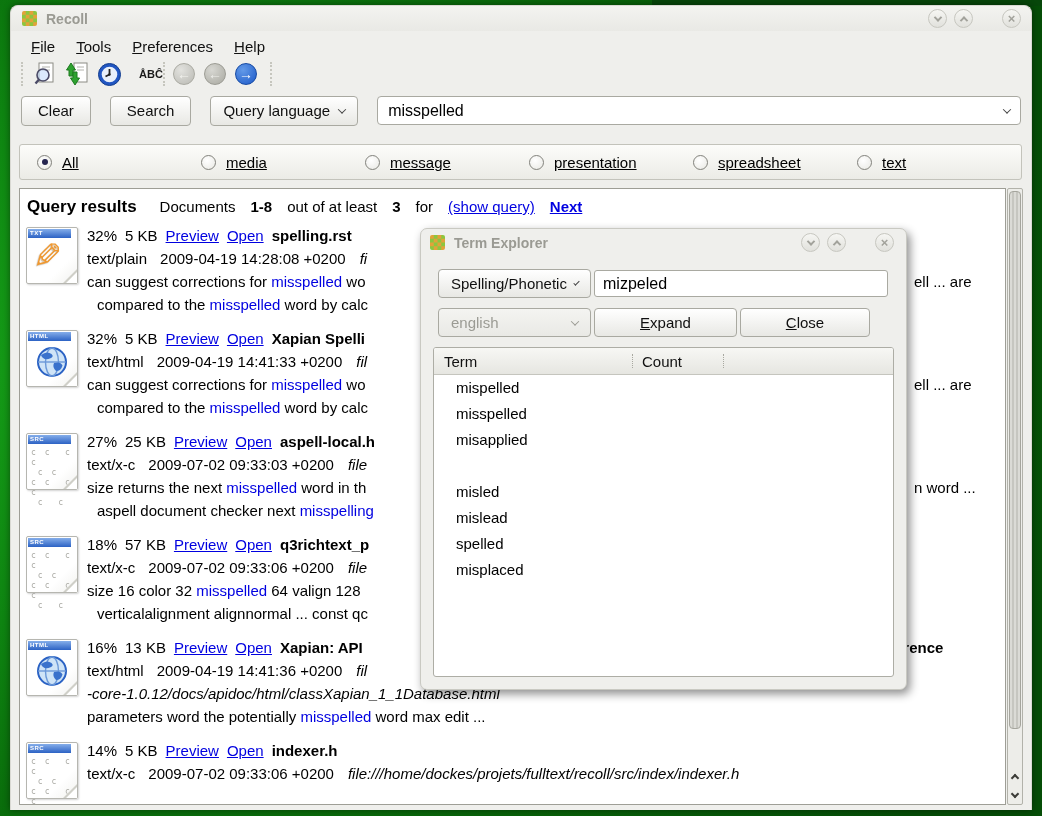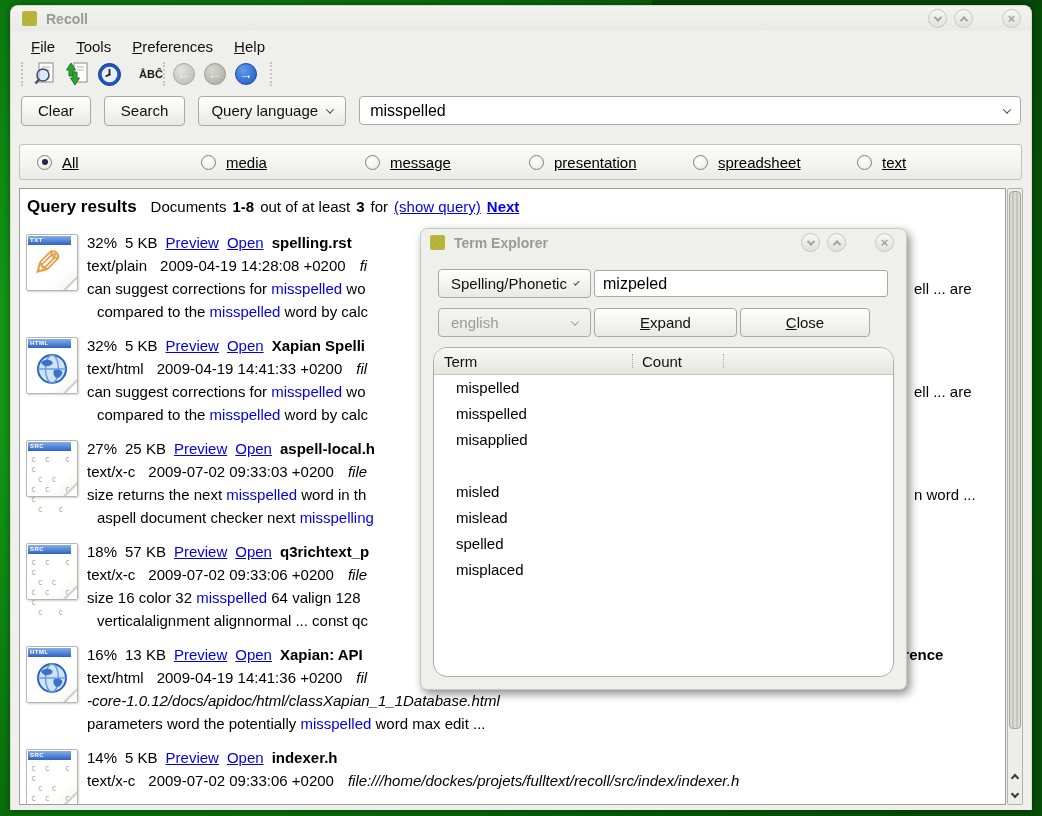--- a/index.html
+++ b/index.html
@@ -41,21 +41,21 @@
   .tb-handle { width:3px; height:24px; border-left:2px dotted #c6c6be; margin:0 7px 0 4px; }
   .tb-icon { width:28px; height:27px; display:flex; align-items:center; justify-content:center; margin-right:4px; }
   .spell-glyph { font-size:11px; font-weight:bold; color:#1a1a1a; letter-spacing:0;margin-left:20px; }
   .nav-btn { width:22px; height:22px; border-radius:50%; margin-right:9px;
     display:flex; align-items:center; justify-content:center;
     color:#fff; font-size:14px; font-weight:bold; line-height:1; }
   .nav-dis1 { background:radial-gradient(circle at 35% 30%, #e2e2de, #b9b9b3); border:1px solid #aaaaa2; color:#f2f2ee; }
   .nav-dis2 { background:radial-gradient(circle at 35% 30%, #d7d7d2, #a9a9a1); border:1px solid #9c9c94; color:#eeeeea; }
   .nav-fwd  { background:radial-gradient(circle at 35% 30%, #639ae8, #1c59c8); border:1px solid #164aa4; }
 
-  .search-row { display:flex; align-items:center; padding:3px 10px 8px 10px; height:38px; gap:13px; }
+  .search-row { display:flex; align-items:center; padding:3px 10px 8px 10px; height:38px; gap:19px; }
   .btn {
     background:linear-gradient(#ffffff,#e8e8e4); border:1px solid #a9a9a1; border-radius:4px;
     height:30px; padding:0 16px; font-size:15px; color:#101010;
     display:flex; align-items:center; justify-content:center; cursor:pointer;
   }
   .combo-btn { gap:9px; padding:0 12px; }
   .cchv { display:inline-block; width:6px; height:6px; border-right:1.8px solid #444; border-bottom:1.8px solid #444; transform:rotate(45deg) translate(-1px,-1px); }
   .search-combo { flex:1; height:29px; background:#fff; border:1px solid #a9a9a1; border-radius:4px;
     display:flex; align-items:center; padding:0 10px; font-size:16px; color:#000; }
   .search-combo .cchv { margin-left:auto; }
@@ -64,21 +64,21 @@
     background:linear-gradient(#fcfcfa,#ebebe6); display:flex; align-items:center; }
   .filter-item { width:165px; display:flex; align-items:center; gap:10px; font-size:15px; color:#000; cursor:pointer;text-decoration:underline; }
   .filter-item:first-child { margin-left:17px; }
   .radio { width:15px; height:15px; border-radius:50%; border:1px solid #82827c; flex:0 0 15px;
     background:radial-gradient(circle at 40% 35%, #ffffff, #e8e8e3); position:relative; }
   .radio.checked::after { content:""; position:absolute; left:3.5px; top:3.5px; width:6px; height:6px; border-radius:50%; background:#24244e; }
 
   .results-area { margin:8px 8px 0 8px; height:617px; display:flex; }
   .results-panel { flex:1; background:#fff; border:1px solid #9e9e96; overflow:hidden; position:relative;
     padding:8px 0 0 6px; font-size:15px; }
-  .qr-header { display:flex; align-items:baseline; gap:6px; margin:0 0 14px 1px; white-space:nowrap; }
+  .qr-header { display:flex; align-items:baseline; gap:15px; margin:0 0 7px 1px; white-space:nowrap; }
   .qr-title { font-size:17px; font-weight:bold; color:#000; margin-right:8px; }
   a { color:#0000e0; text-decoration:underline; cursor:pointer; }
   .bold { font-weight:bold; }
 
   .result-row { display:flex; margin-bottom:11px; }
   .doc-icon { width:52px; height:57px; margin:3px 9px 0 0; position:relative; flex:0 0 52px;
     background:linear-gradient(135deg,#ffffff 70%,#f1f1ee); border:1px solid #b6b6b0; border-radius:2px;
     box-shadow:1px 1px 2px rgba(0,0,0,.18); }
   .doc-strip { position:absolute; top:1px; left:1px; right:6px; height:9px;
     background:linear-gradient(#85aeea,#2c62c4); color:#fff; font-size:6px; font-weight:bold;
@@ -124,21 +124,21 @@
   .row1 { top:40px; }
   .row2 { top:79px; }
   .sel { width:153px; justify-content:space-between; gap:8px; padding:0 12px; height:29px; }
   .sel.disabled { color:#9b9b94; background:linear-gradient(#f4f4f1,#e9e9e5); }
   .sel.disabled .cchv { border-color:#9b9b94; }
   .term-input { flex:1; height:27px; margin-top:1px; background:#fff; border:1px solid #a9a9a1; border-radius:3px;
     font-size:16px; padding:0 8px; font-family:"Liberation Sans",sans-serif; color:#000; outline:none; }
   .dlg-btn { width:143px; height:29px; }
   .dlg-btn.close2 { width:130px; }
   .dlg-table { position:absolute; left:12px; top:118px; width:461px; height:330px;
-    background:#fff; border:1px solid #adada5; border-radius:14px; overflow:hidden; }
+    background:#fff; border:1px solid #adada5; border-radius:3px; overflow:hidden; }
   .th-row { height:27px; background:linear-gradient(#f7f7f4,#e6e6e1); border-bottom:1px solid #c5c5be;
     display:flex; align-items:center; font-size:15px; color:#111; }
   .th-term { padding-left:10px; width:198px; }
   .th-sep { width:1px; height:14px; border-left:1px dotted #a8a8a0; }
   .th-count { padding-left:9px; width:90px; }
   .trow { height:26px; line-height:26px; font-size:15px; color:#000; display:flex; }
   .tcell-term { padding-left:22px; width:199px; }
   .tcell-count { padding-left:9px; }
 </style>
 </head>

